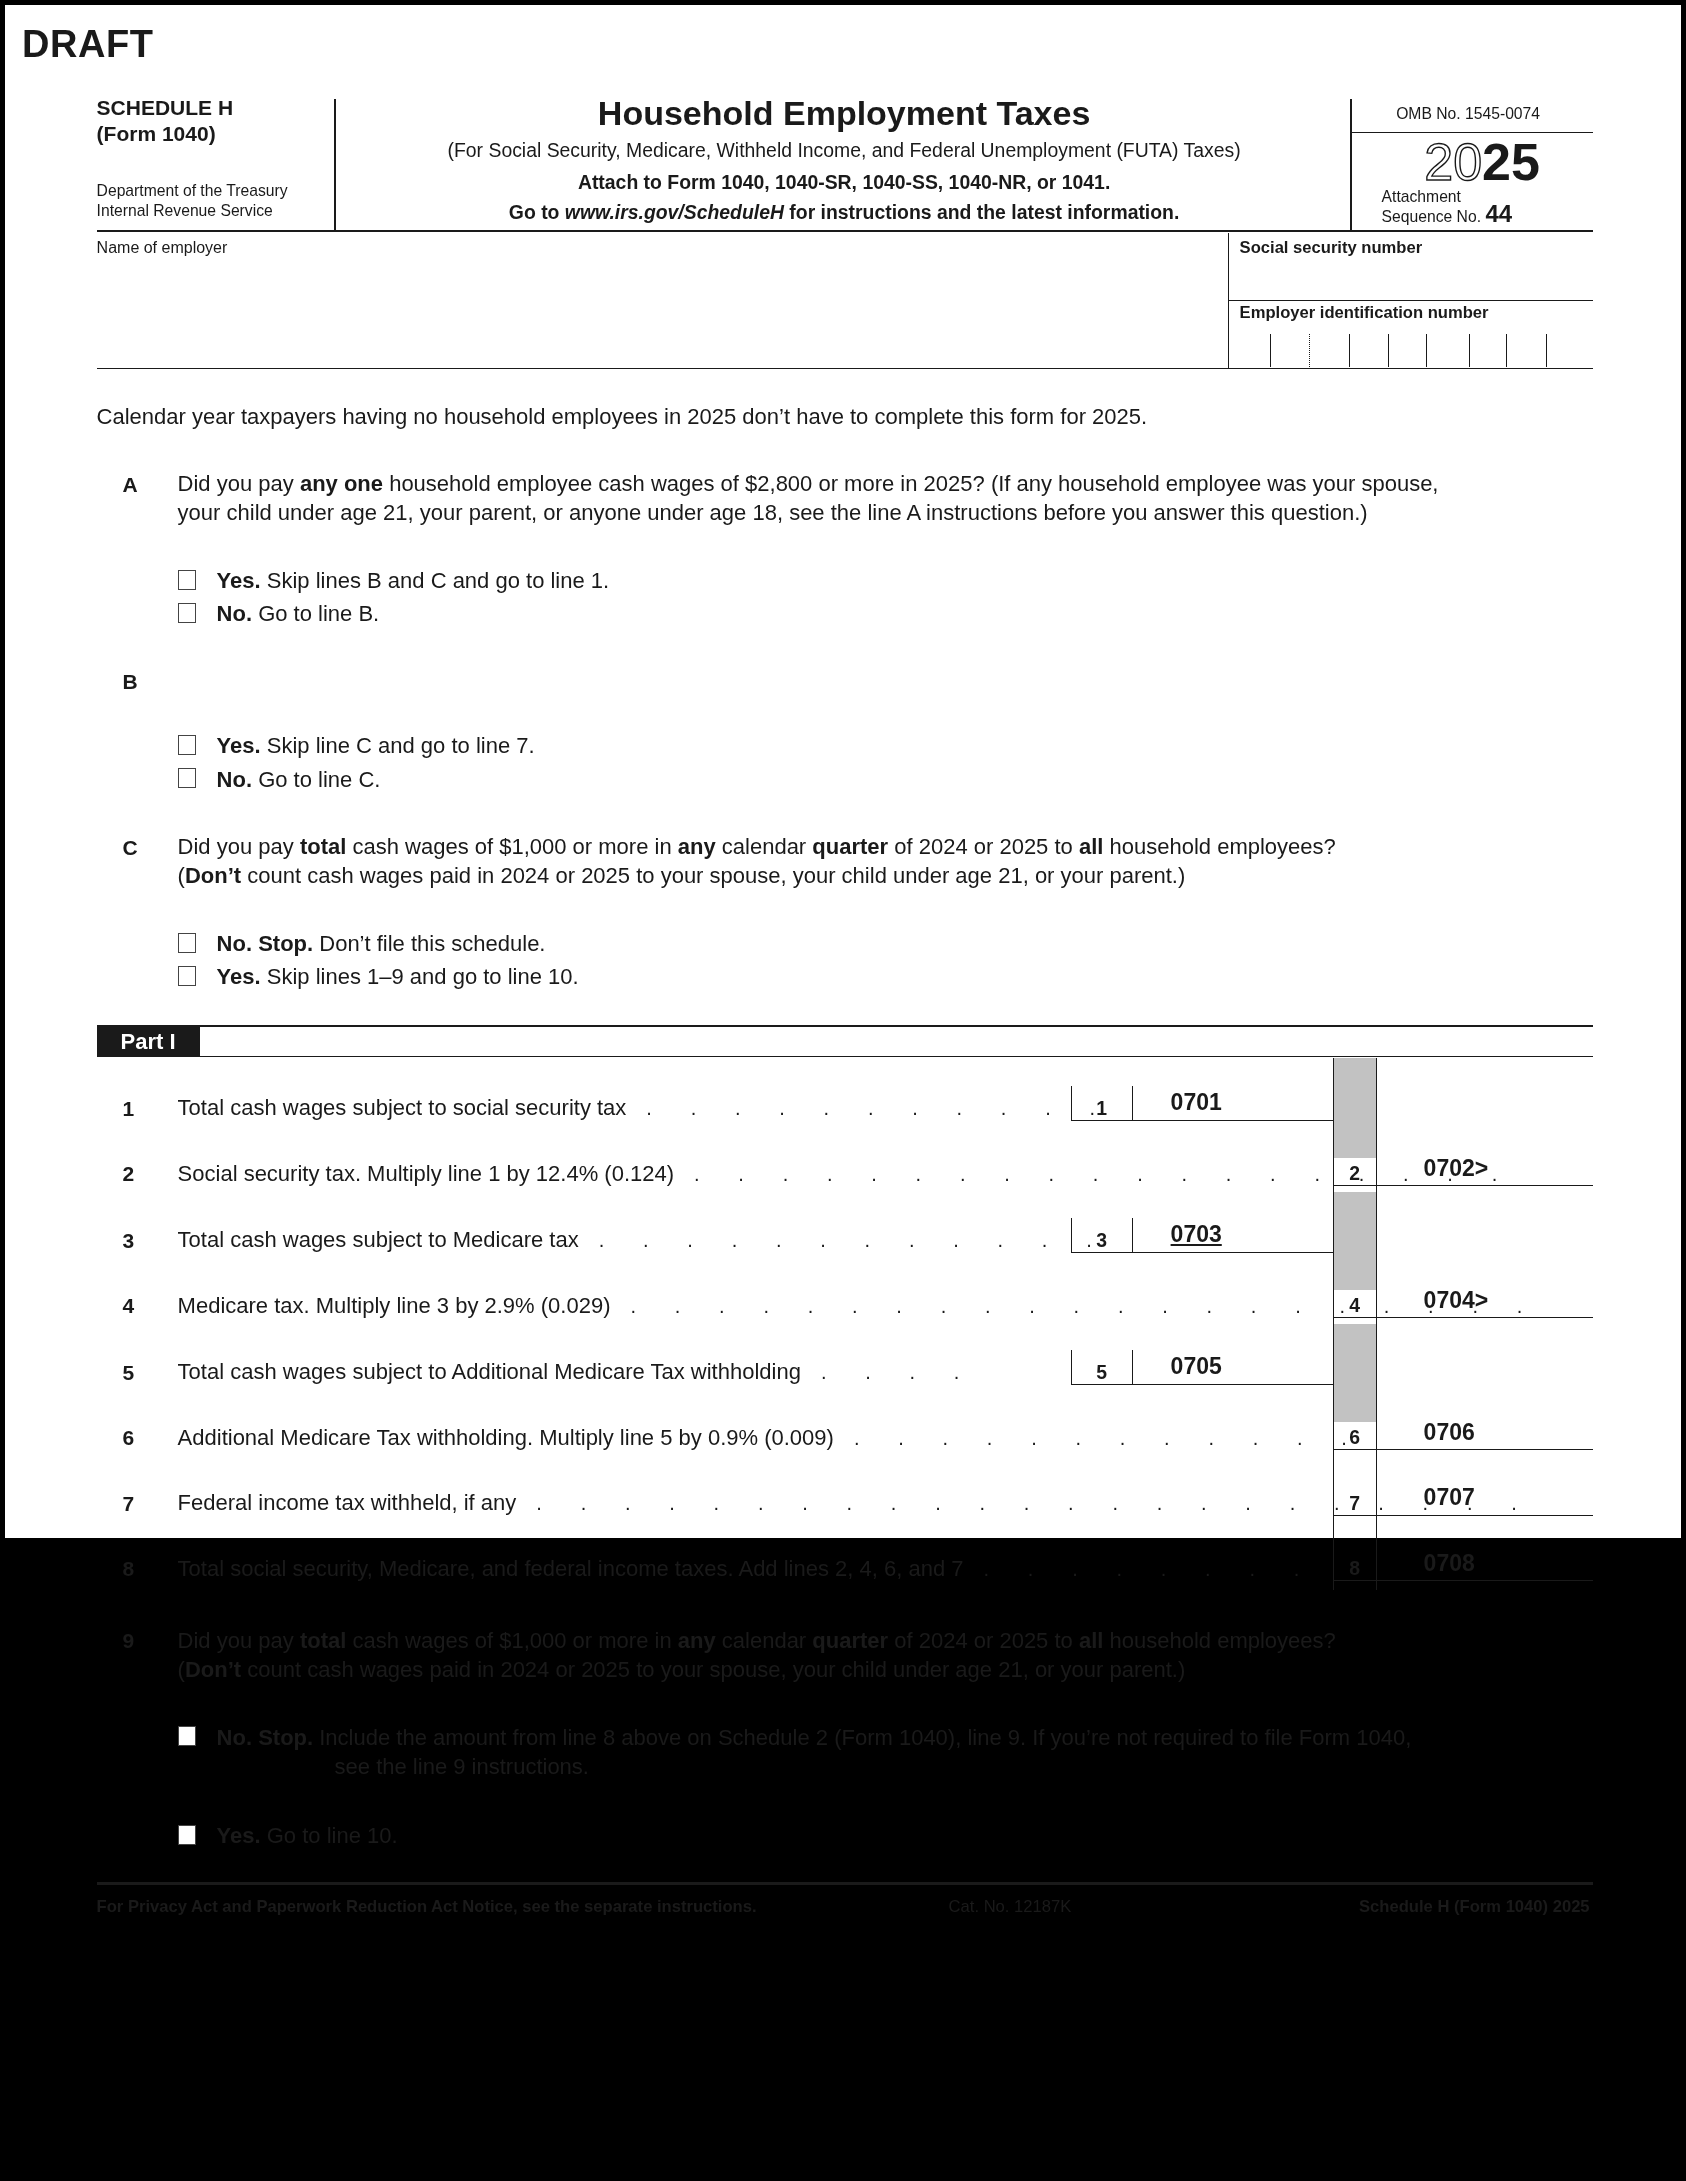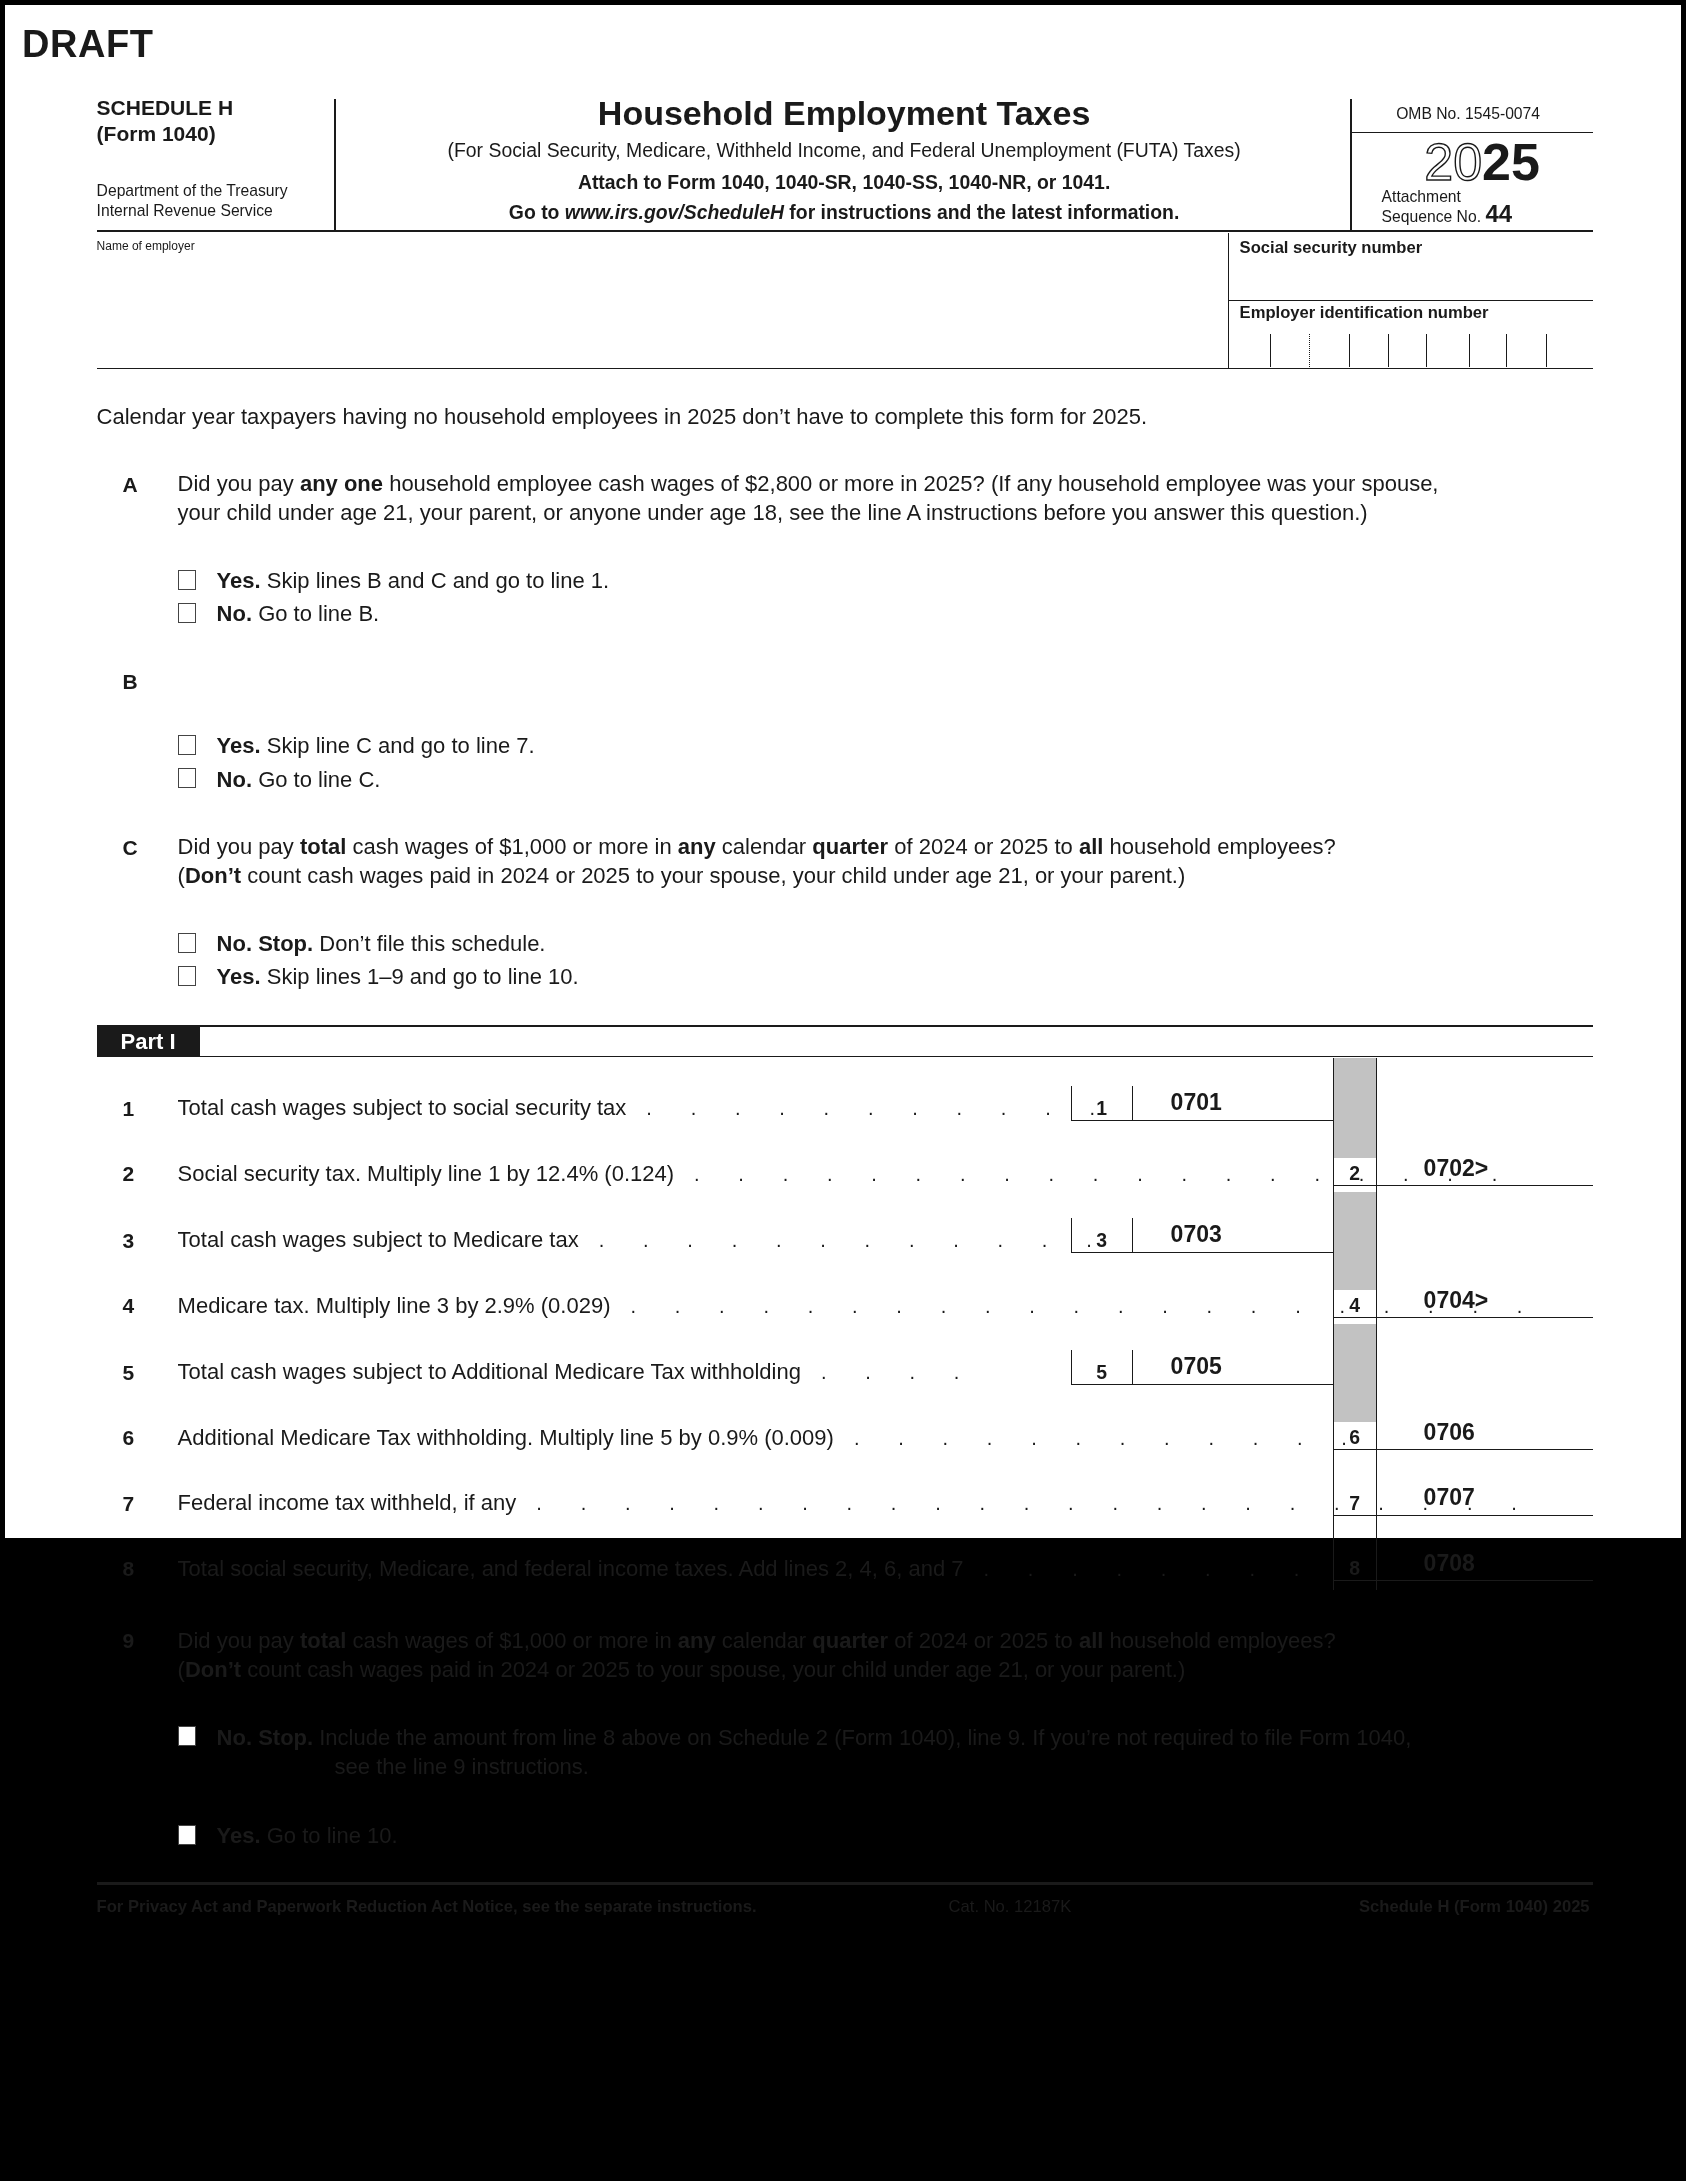--- a/index.html
+++ b/index.html
@@ -18,21 +18,21 @@
   .hdr-sub { left: 332px; width: 1015px; top: 134px; text-align: center; font-size: 19.4px; }
   .hdr-attach { left: 332px; width: 1015px; top: 166px; text-align: center; font-size: 19.4px; font-weight: bold; }
   .hdr-goto { left: 332px; width: 1015px; top: 196px; text-align: center; font-size: 19.4px; font-weight: bold; }
   .hdr-goto i { font-style: italic; }
   .omb { left: 1347px; width: 233px; top: 100px; text-align: center; font-size: 15.7px; }
   .year { left: 1347px; width: 233px; top: 130px; text-align: center; font-size: 52px; font-weight: bold; line-height: 55px; padding-left: 14px; }
   .year .outline { color: #fff; -webkit-text-stroke: 1.4px #1a1a1a; font-weight: normal; }
   .attach-seq { left: 1377px; top: 183px; font-size: 15.7px; line-height: 17.5px; }
   .attach-seq b { font-size: 24px; }
 
-  .small-label { font-size: 12px; }
+  .small-label { font-size: 16px; }
   .bold-label { font-size: 16.6px; font-weight: bold; }
 
   
   .txt { font-size: 22px; line-height: 29.5px; }
   .letter { font-size: 21px; font-weight: bold; }
   .cb { position: absolute; width: 18.5px; height: 20px; border: 1.4px solid #444; background: #fff; box-sizing: border-box; }
 
   
   .part-tag { left: 92px; top: 1022px; width: 103px; height: 29.5px; background: #1a1a1a; color: #fff;
               font-size: 22px; font-weight: bold; line-height: 29.5px; text-align: center; }
@@ -146,21 +146,21 @@
       <div class="abs line-num" style="left:118px; top:1157px;">2</div>
       <div class="abs txt" style="left:173px; top:1154px; white-space:nowrap;"><span>Social security tax. Multiply line 1 by 12.4% (0.124)</span><span class="dots" style="padding-left:20px;">. . . . . . . . . . . . . . . . . . .</span></div>
       <div class="box-num" style="left:1329px; width:42px; top:1157px;">2</div>
       <div class="box-val" style="left:1419px; top:1150px;">0702&gt;</div>
       <div class="hline" style="left:1328px; top:1180px; width:260px; height:1.4px;"></div>
       <div class="abs line-num" style="left:118px; top:1224px;">3</div>
       <div class="abs txt" style="left:173px; top:1220px; white-space:nowrap;"><span>Total cash wages subject to Medicare tax</span><span class="dots" style="padding-left:20px;">. . . . . . . . . . . .</span></div>
       <div class="vline" style="left:1066px; top:1213px; width:0.9px; height:34px;"></div>
       <div class="vline" style="left:1127px; top:1213px; width:0.9px; height:34px;"></div>
       <div class="box-num" style="left:1067px; width:60px; top:1224px;">3</div>
-      <div class="box-val" style="left:1166px; top:1216px;">0703</div>
+      <div class="box-val" style="left:1166px; top:1216px;text-decoration:underline;">0703</div>
       <div class="hline" style="left:1066px; top:1247px; width:263px; height:1.4px;"></div>
       <div class="abs line-num" style="left:118px; top:1289px;">4</div>
       <div class="abs txt" style="left:173px; top:1286px; white-space:nowrap;"><span>Medicare tax. Multiply line 3 by 2.9% (0.029)</span><span class="dots" style="padding-left:20px;">. . . . . . . . . . . . . . . . . . . . .</span></div>
       <div class="box-num" style="left:1329px; width:42px; top:1289px;">4</div>
       <div class="box-val" style="left:1419px; top:1282px;">0704&gt;</div>
       <div class="hline" style="left:1328px; top:1312px; width:260px; height:1.4px;"></div>
       <div class="abs line-num" style="left:118px; top:1356px;">5</div>
       <div class="abs txt" style="left:173px; top:1352px; white-space:nowrap;"><span>Total cash wages subject to Additional Medicare Tax withholding</span><span class="dots" style="padding-left:20px;">. . . .</span></div>
       <div class="vline" style="left:1066px; top:1345px; width:0.9px; height:34px;"></div>
       <div class="vline" style="left:1127px; top:1345px; width:0.9px; height:34px;"></div>

